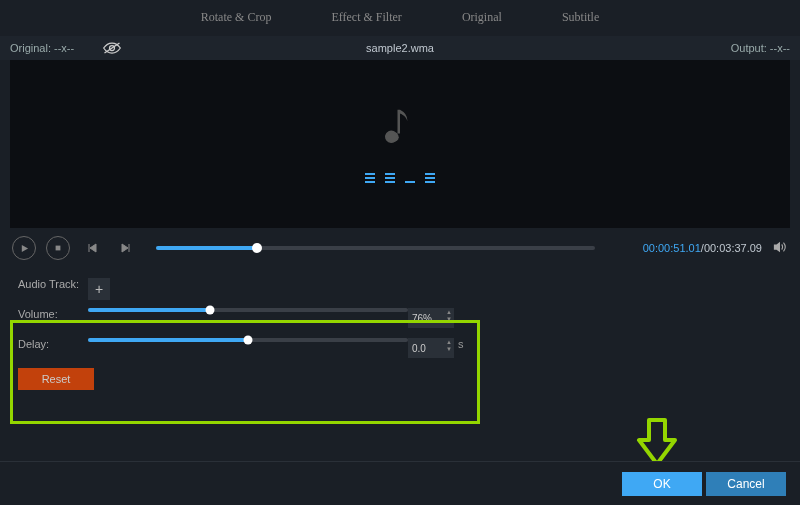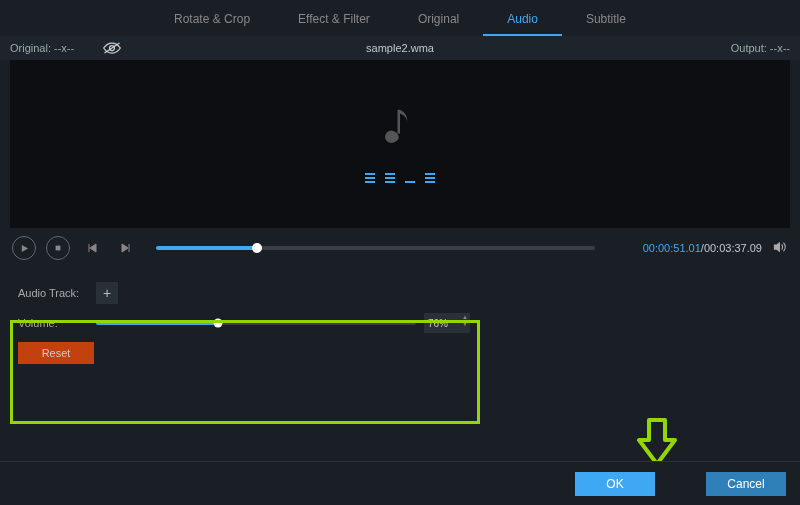--- a/index.html
+++ b/index.html
@@ -1,18 +1,18 @@
 <!DOCTYPE html>
 <html><head>
 <meta charset="utf-8">
 <style>
   * { box-sizing: border-box; margin: 0; padding: 0; }
   html, body { width: 800px; height: 505px; background: #1a1f26; font-family: Arial, sans-serif; color: #a0a8b0; font-size: 12px; overflow: hidden; }
   
-  .tabs { display: flex; justify-content: center; height: 36px; align-items: flex-end; gap: 0; }
+  .tabs { display: flex; justify-content: center; height: 36px; align-items: center; gap: 12px; font-family: Liberation Serif, serif; }
   .tab { color: #888; padding: 8px 24px; cursor: pointer; border-bottom: 2px solid transparent; font-size: 12px; }
   .tab.active { color: #3fa8f4; border-bottom: 2px solid #3fa8f4; }
   
   .infobar { display: flex; align-items: center; height: 24px; background: #1e242c; padding: 0 10px; font-size: 11px; color: #9aa; position: relative; }
   .infobar .left { display: flex; align-items: center; gap: 28px; }
   .infobar .center { position: absolute; left: 50%; transform: translateX(-50%); color: #c0c8d0; }
   .infobar .right { margin-left: auto; }
   .eye-icon svg { display: block; }
   
   .preview { height: 168px; background: #0c0e12; margin: 0 10px; display: flex; flex-direction: column; align-items: center; justify-content: center; border: 0; }
@@ -26,53 +26,52 @@
   .t-btn.noborder { border: none; }
   .seek { flex: 1; height: 4px; background: #3a3f47; position: relative; border-radius: 2px; margin: 0 8px; }
   .seek-fill { position: absolute; left: 0; top: 0; bottom: 0; background: #3fa8f4; border-radius: 2px; }
   .seek-thumb { position: absolute; width: 10px; height: 10px; background: #fff; border-radius: 50%; top: 50%; transform: translate(-50%, -50%); }
   .time { font-size: 11px; white-space: nowrap; padding-left: 30px; }
   .time .cur { color: #3fa8f4; }
   .time .tot { color: #c0c8d0; }
   .vol-icon { color: #aaa; }
   
   .controls { padding: 10px 18px; position: relative; }
-  .row { display: flex; align-items: center; height: 30px; gap: 8px; }
+  .row { display: flex; height: 30px; }
   .row .label { width: 70px; color: #aaa; font-size: 11px; }
   
   .track-select { width: 320px; height: 22px; background: #2a3038; color: #bbb; padding: 0 8px; display: flex; align-items: center; justify-content: space-between; font-size: 11px; }
   .plus-btn { width: 22px; height: 22px; background: #2a3038; display: flex; align-items: center; justify-content: center; color: #bbb; cursor: pointer; font-size: 14px; }
   
   .slider { width: 320px; height: 4px; background: #3a3f47; position: relative; border-radius: 2px; }
   .slider-fill { position: absolute; left: 0; top: 0; bottom: 0; background: #3fa8f4; border-radius: 2px; }
   .slider-thumb { position: absolute; width: 9px; height: 9px; background: #fff; border-radius: 50%; top: 50%; transform: translate(-50%, -50%); }
   
   .spin { width: 46px; height: 20px; background: #2a3038; color: #ccc; display: flex; align-items: center; padding: 0 4px; font-size: 10px; position: relative; }
   .spin-btns { position: absolute; right: 2px; top: 1px; display: flex; flex-direction: column; gap: 0; }
   .spin-btns span { font-size: 6px; line-height: 7px; color: #888; cursor: pointer; }
   .unit { color: #999; margin-left: 4px; font-size: 11px; }
   
   .reset-btn { width: 76px; height: 22px; background: #c2410c; color: #ccc; display: flex; align-items: center; justify-content: center; font-size: 11px; cursor: pointer; }
   
   .highlight-box { position: absolute; border: 3px solid #94d600; pointer-events: none; }
   .arrow-annot { position: absolute; pointer-events: none; }
   
-  .footer { position: absolute; bottom: 0; left: 0; right: 0; height: 44px; background: #1a1f26; border-top: 1px solid #2a3038; display: flex; align-items: center; justify-content: flex-end; padding: 0 14px; gap: 28px; }
+  .footer { position: absolute; bottom: 0; left: 0; right: 0; height: 44px; background: #1a1f26; border-top: 1px solid #2a3038; display: flex; align-items: center; justify-content: flex-end; padding: 0 14px; gap: 4px; }
   .btn { width: 80px; height: 24px; display: flex; align-items: center; justify-content: center; font-size: 12px; cursor: pointer; }
   .btn.primary { background: #3fa8f4; color: #fff; }
-  .btn.secondary { background: #2f7fb8; color: #fff; margin-left: 23px; }
+  .btn.secondary { background: #2f7fb8; color: #fff; }
 </style>
 </head>
 <body>
 
 <div class="tabs">
   <div class="tab">Rotate &amp; Crop</div>
   <div class="tab">Effect &amp; Filter</div>
   <div class="tab">Original</div>
-  <div class="tab active">Audio</div>
   <div class="tab">Subtitle</div>
 </div>
 
 <div class="infobar">
   <div class="left">
     <span>Original:  --x--</span>
     <span class="eye-icon">
       <svg width="20" height="14" viewBox="0 0 24 16">
           <path d="M12 2C6 2 2 8 2 8s4 6 10 6 10-6 10-6S18 2 12 2z" fill="none" stroke="#ccc" stroke-width="1.5"></path>
           <circle cx="12" cy="8" r="3" fill="none" stroke="#ccc" stroke-width="1.5"></circle>
@@ -163,20 +162,35 @@
     </div>
     <div class="spin">
       <span>76%</span>
       <div class="spin-btns">
           <span>▲</span>
           <span>▼</span>
         </div>
     </div>
   </div>
   <div class="row">
+    <div class="label">Delay:</div>
+    <div class="slider">
+      <div class="slider-fill" style="width:50%"></div>
+      <div class="slider-thumb" style="left:50%"></div>
+    </div>
+    <div class="spin">
+      <span>0.0</span>
+      <div class="spin-btns">
+          <span>▲</span>
+          <span>▼</span>
+        </div>
+    </div>
+    <span class="unit">s</span>
+  </div>
+  <div class="row">
     <div class="reset-btn">Reset</div>
   </div>
 </div>
 
 <div class="highlight-box" style="left:10px;top:320px;width:470px;height:104px"></div>
 <div class="arrow-annot" style="left:635px;top:418px">
   <svg width="44" height="48" viewBox="0 0 44 48">
       <path d="M14 2 L30 2 L30 22 L40 22 L22 46 L4 22 L14 22 Z" fill="none" stroke="#94d600" stroke-width="4" stroke-linejoin="round"></path>
     </svg>
 </div>

